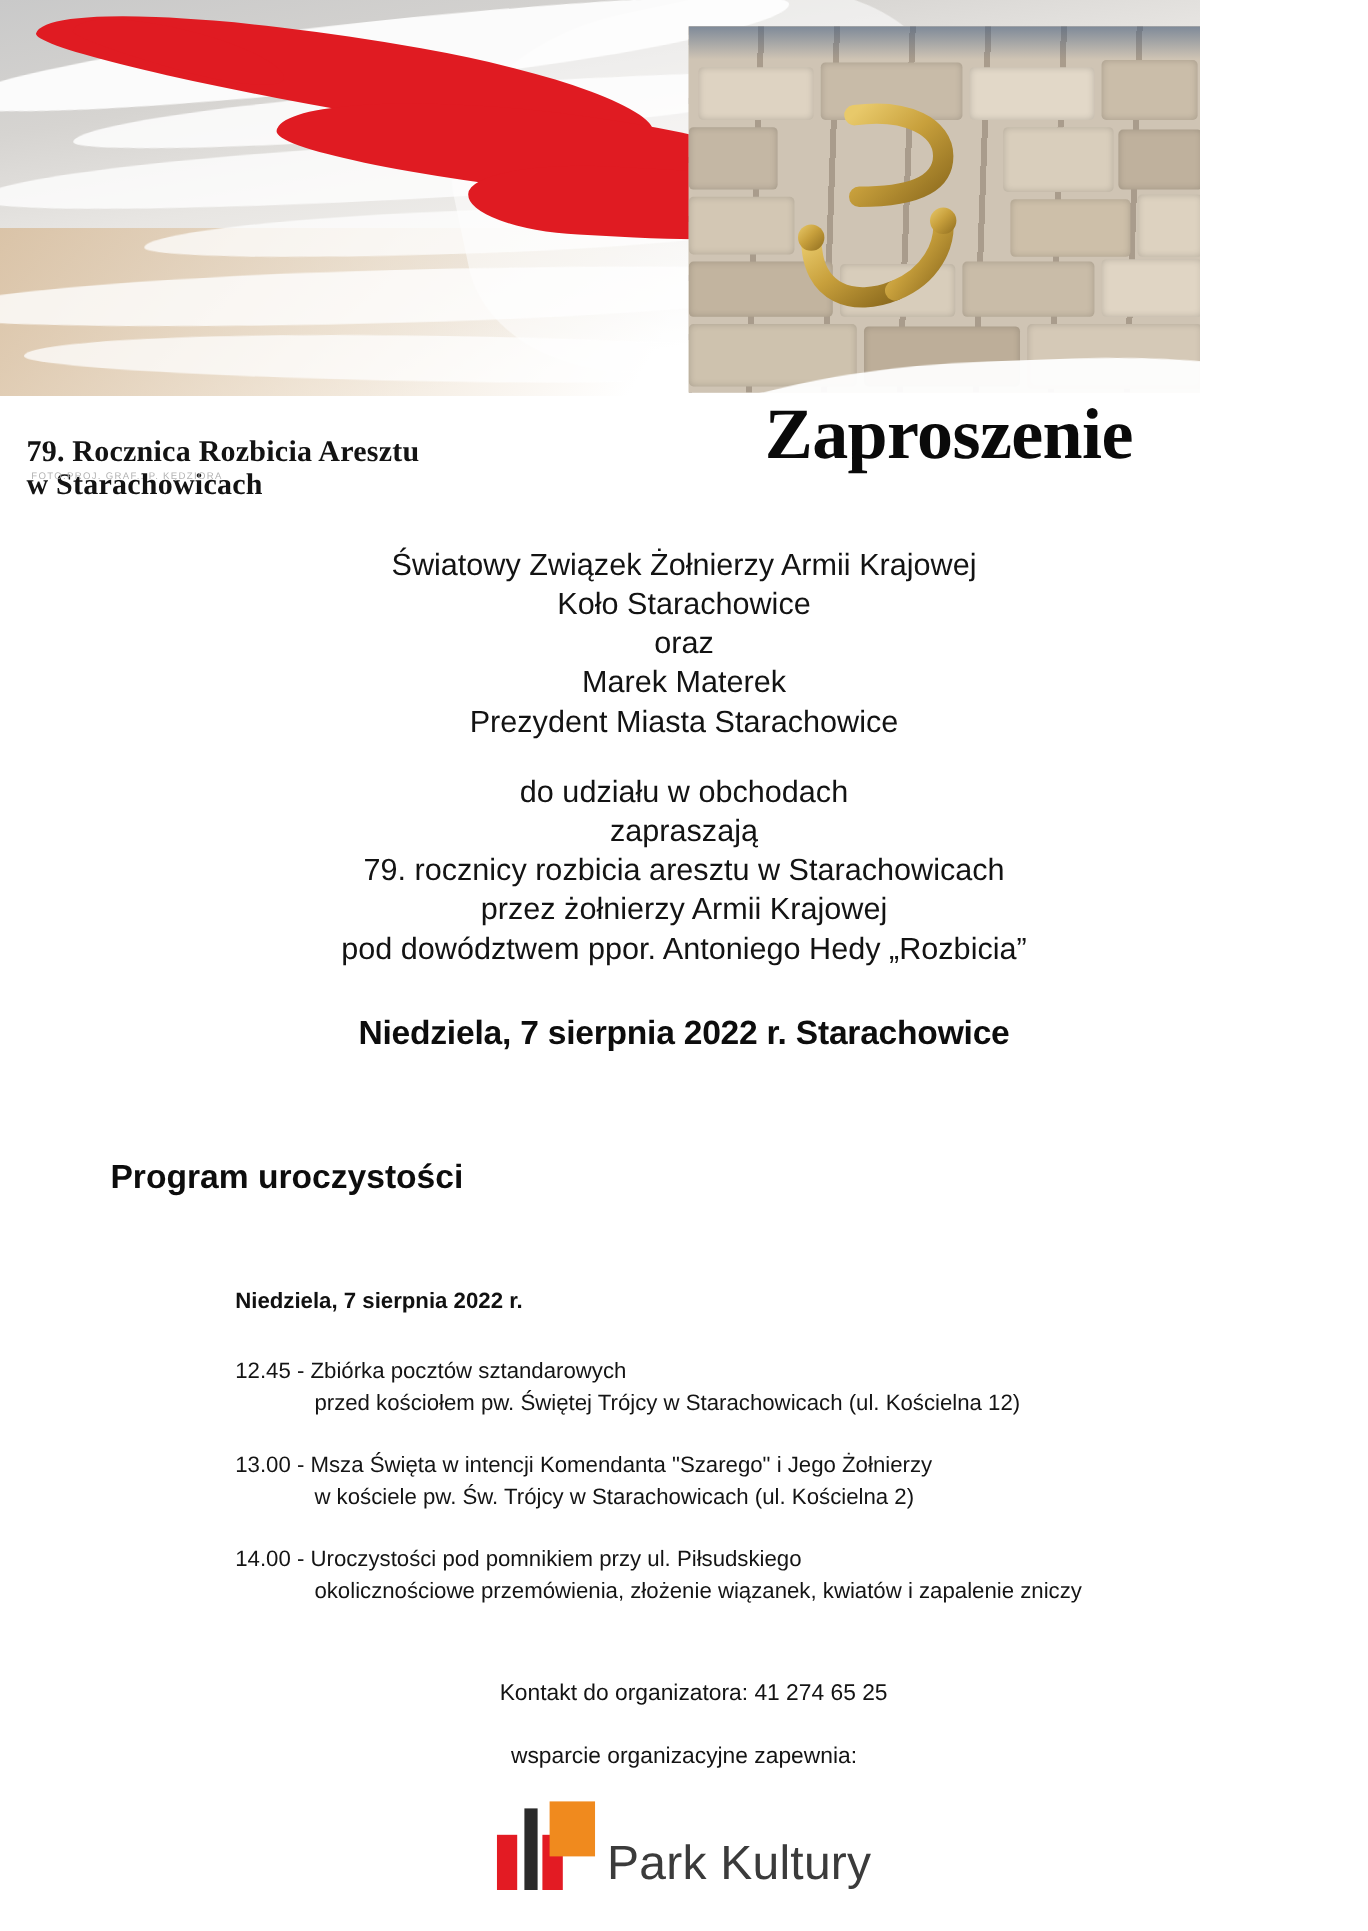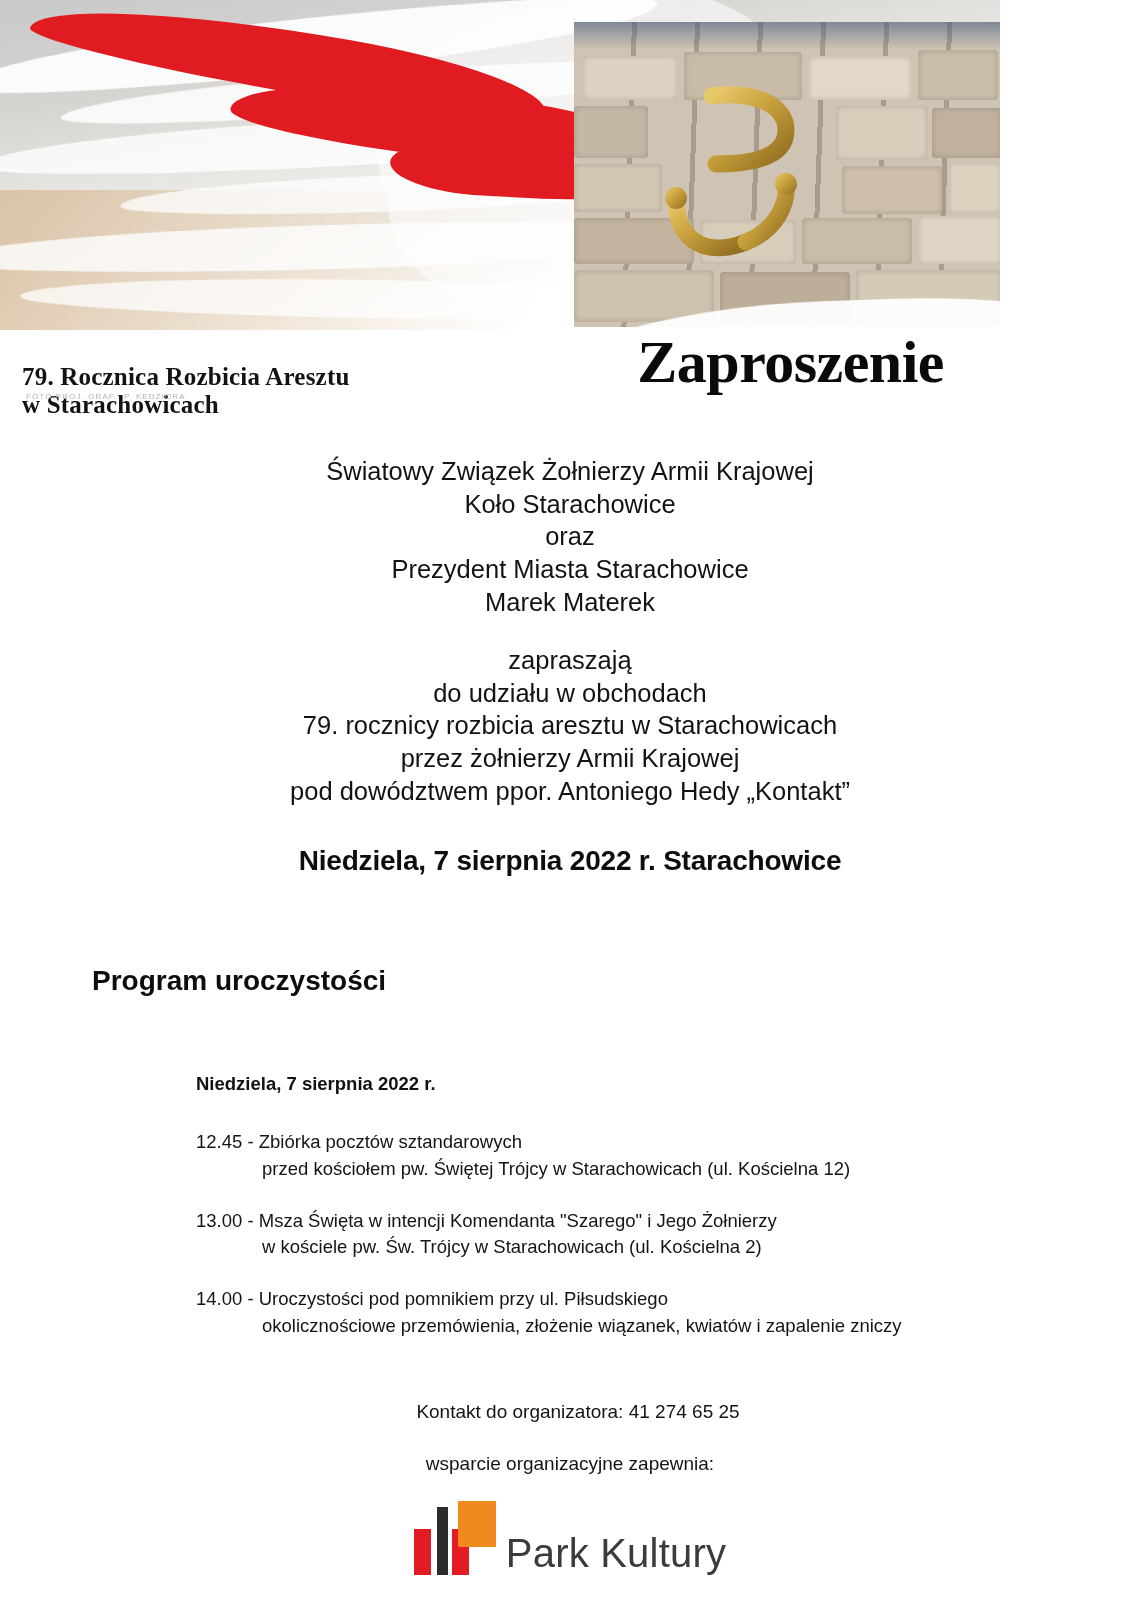--- a/index.html
+++ b/index.html
@@ -311,30 +311,30 @@
 
   <div class="photo-credit">FOTO.PROJ. GRAF.: P. KĘDZIORA</div>
 </div>
 
 <div class="sheet">
 
   <div class="invite-block">
     <div class="line">Światowy Związek Żołnierzy Armii Krajowej</div>
     <div class="line">Koło Starachowice</div>
     <div class="line">oraz</div>
+    <div class="line">Marek Materek</div>
     <div class="line">Prezydent Miasta Starachowice</div>
-    <div class="line">Marek Materek</div>
 
     <div class="gap-para"></div>
 
+    <div class="line">do udziału w obchodach</div>
     <div class="line">zapraszają</div>
-    <div class="line">do udziału w obchodach</div>
     <div class="line">79. rocznicy rozbicia aresztu w Starachowicach</div>
     <div class="line">przez żołnierzy Armii Krajowej</div>
-    <div class="line">pod dowództwem ppor. Antoniego Hedy „Kontakt”</div>
+    <div class="line">pod dowództwem ppor. Antoniego Hedy „Rozbicia”</div>
   </div>
 
   <div class="date-line">Niedziela, 7 sierpnia 2022 r. Starachowice</div>
 
   <div class="program-title">Program uroczystości</div>
 
   <div class="schedule">
     <div class="schedule-date">Niedziela, 7 sierpnia 2022 r.</div>
 
     <div class="sch-item">

